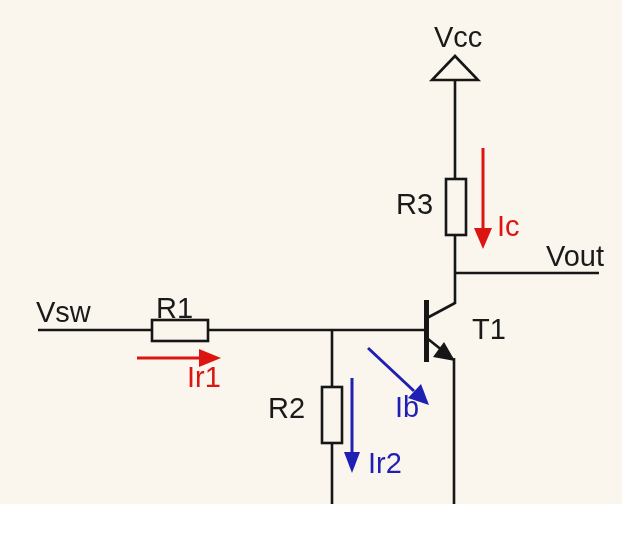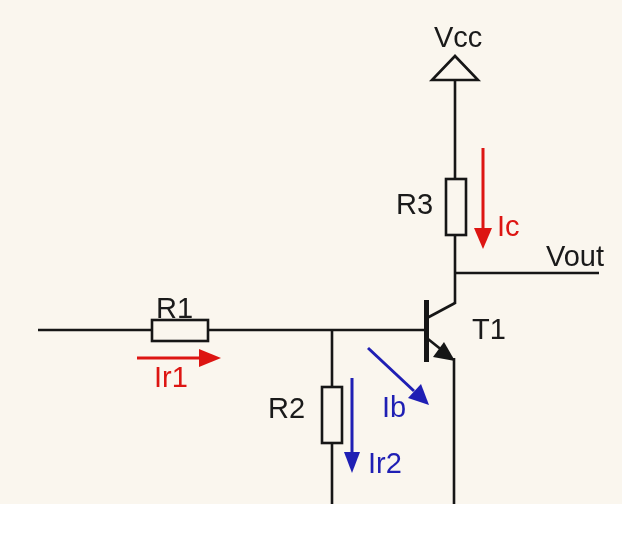--- a/index.html
+++ b/index.html
@@ -99,21 +99,22 @@
 
     <g>
       <line class="wire" x1="430" y1="518" x2="478" y2="518"></line>
       <line class="wire" x1="439" y1="528.5" x2="468" y2="528.5"></line>
       <line class="wire" x1="448" y1="538.5" x2="461" y2="538.5"></line>
     </g>
   </svg>
 
   <div class="lbl" style="left:434px; top:22px;">Vcc</div>
   <div class="lbl" style="left:526px; top:241px;margin-left:20px;">Vout</div>
+  <div class="lbl" style="left:36px; top:297px;">Vsw</div>
   <div class="lbl" style="left:156px; top:293px;">R1</div>
   <div class="lbl" style="left:396px; top:189px;">R3</div>
   <div class="lbl" style="left:268px; top:393px;">R2</div>
   <div class="lbl" style="left:472px; top:314px;">T1</div>
   <div class="lbl red" style="left:497px; top:211px;">Ic</div>
-  <div class="lbl red" style="left:154px; top:362px;">Ir1</div>
+  <div class="lbl red" style="left:187px; top:362px;">Ir1</div>
   <div class="lbl blue" style="left:368px; top:448px;">Ir2</div>
-  <div class="lbl blue" style="left:382px; top:392px;text-align:right;">Ib</div>
+  <div class="lbl blue" style="left:395px; top:392px;text-align:right;">Ib</div>
 </div>
 
 </body></html>

